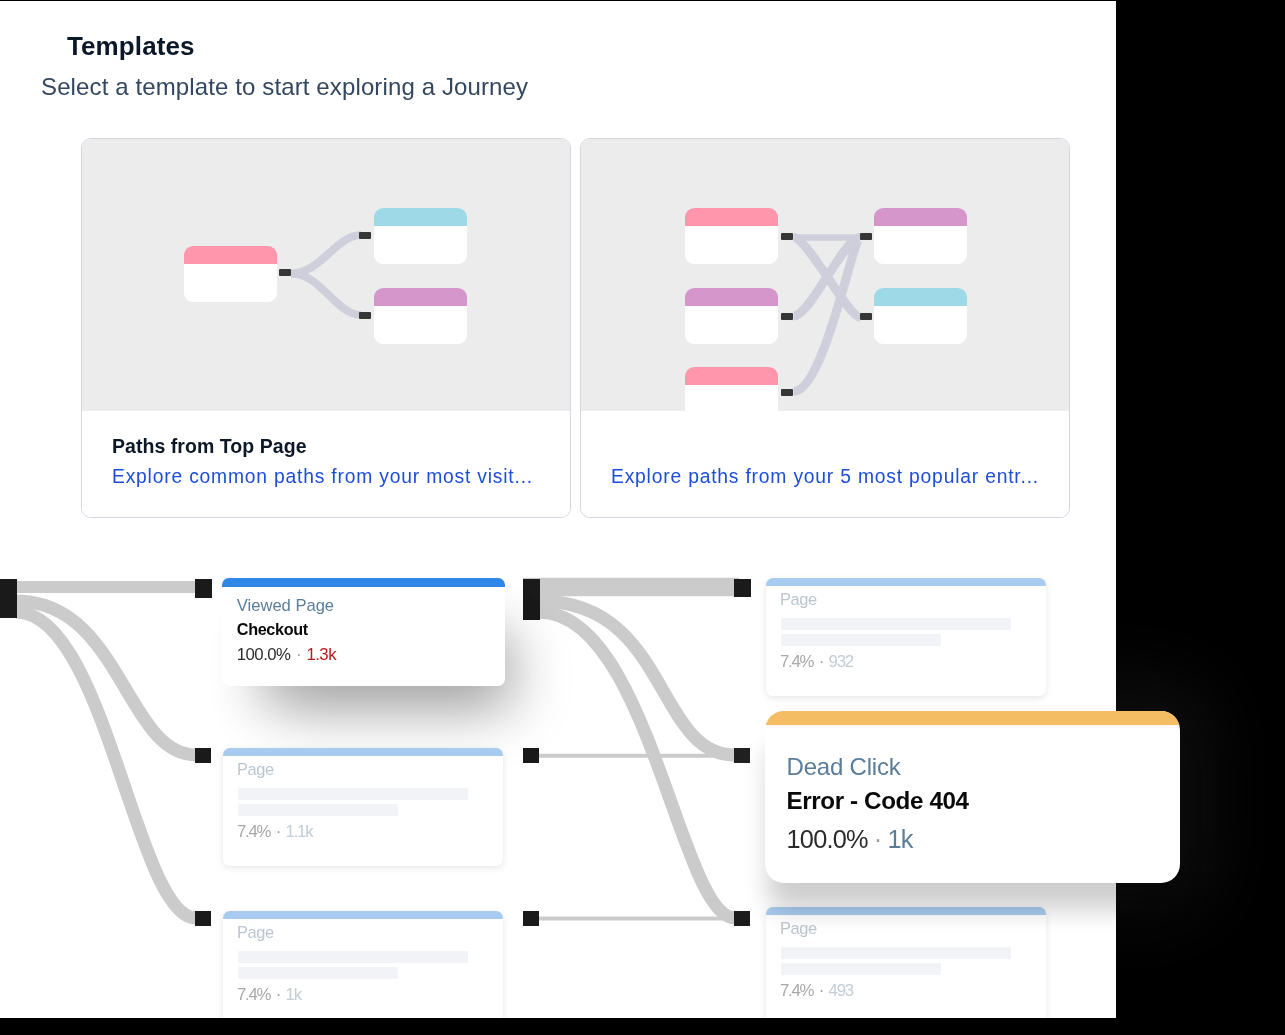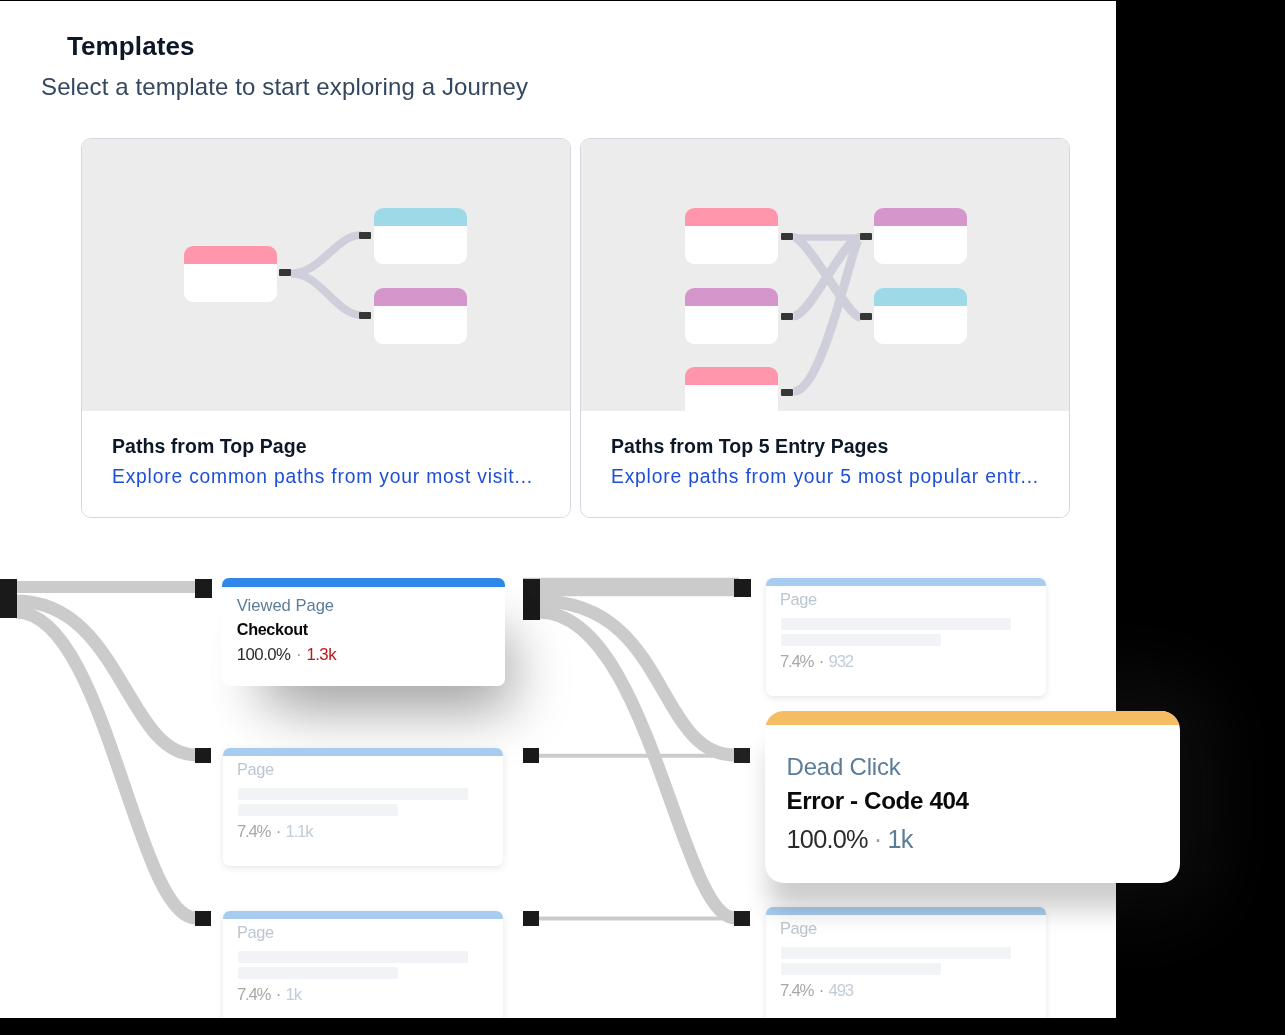--- a/index.html
+++ b/index.html
@@ -111,21 +111,20 @@
       <div class="pnode" style="left:293px;top:149px;width:93px;height:56px;">
         <div class="pnode-bar" style="background:#9dd9e6;"></div>
       </div>
       <div class="phandle" style="left:200px;top:94px;"></div>
       <div class="phandle" style="left:200px;top:174px;"></div>
       <div class="phandle" style="left:200px;top:250px;"></div>
       <div class="phandle" style="left:279px;top:94px;"></div>
       <div class="phandle" style="left:279px;top:174px;"></div>
     </div>
     <div class="tpl-foot">
-      <div class="tpl-name">Paths from Top 5 Entry Pages</div>
       <div class="tpl-desc">Explore paths from your 5 most popular entr...</div>
     </div>
   </div>
 
   <div class="jgraph">
 
     <svg class="jsvg" width="1116" height="1017" viewBox="0 0 1116 1017">
       <g fill="none" stroke="#cbcbcb">
 
         <path d="M16 586 L196 586" stroke-width="12"></path>

